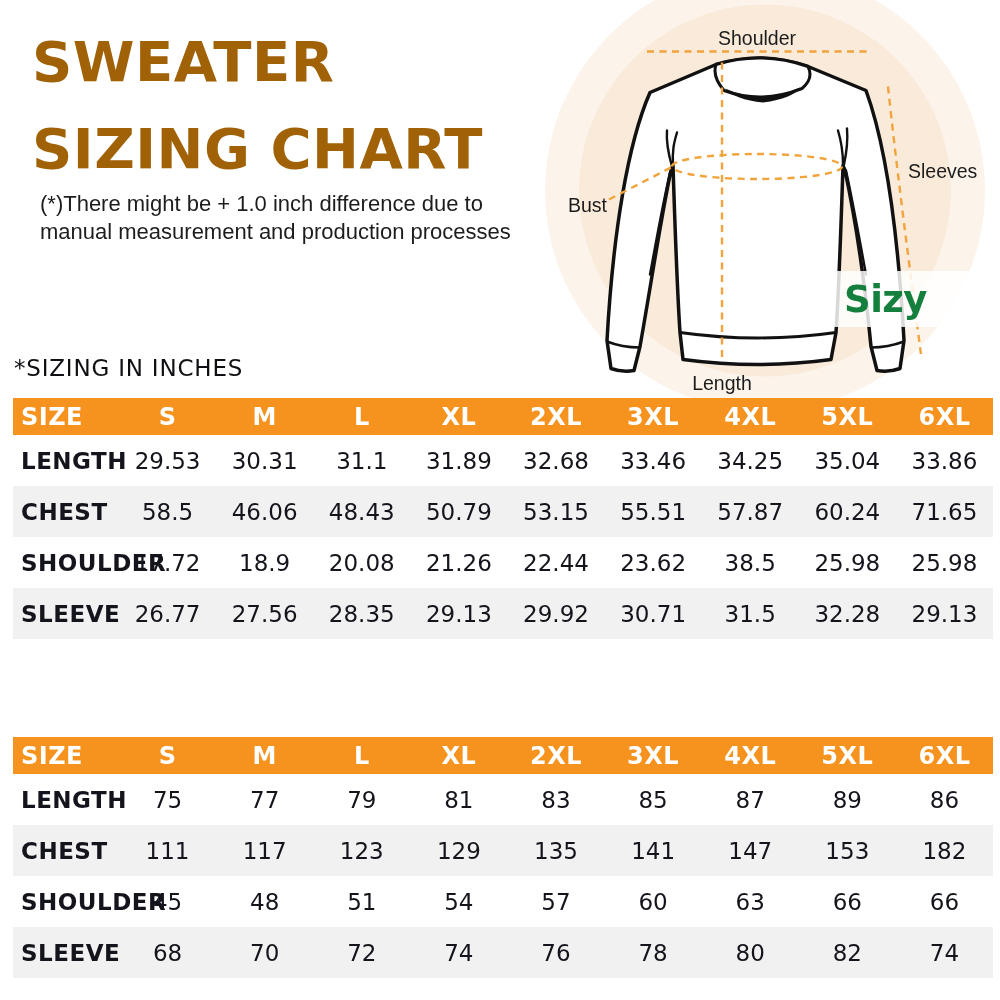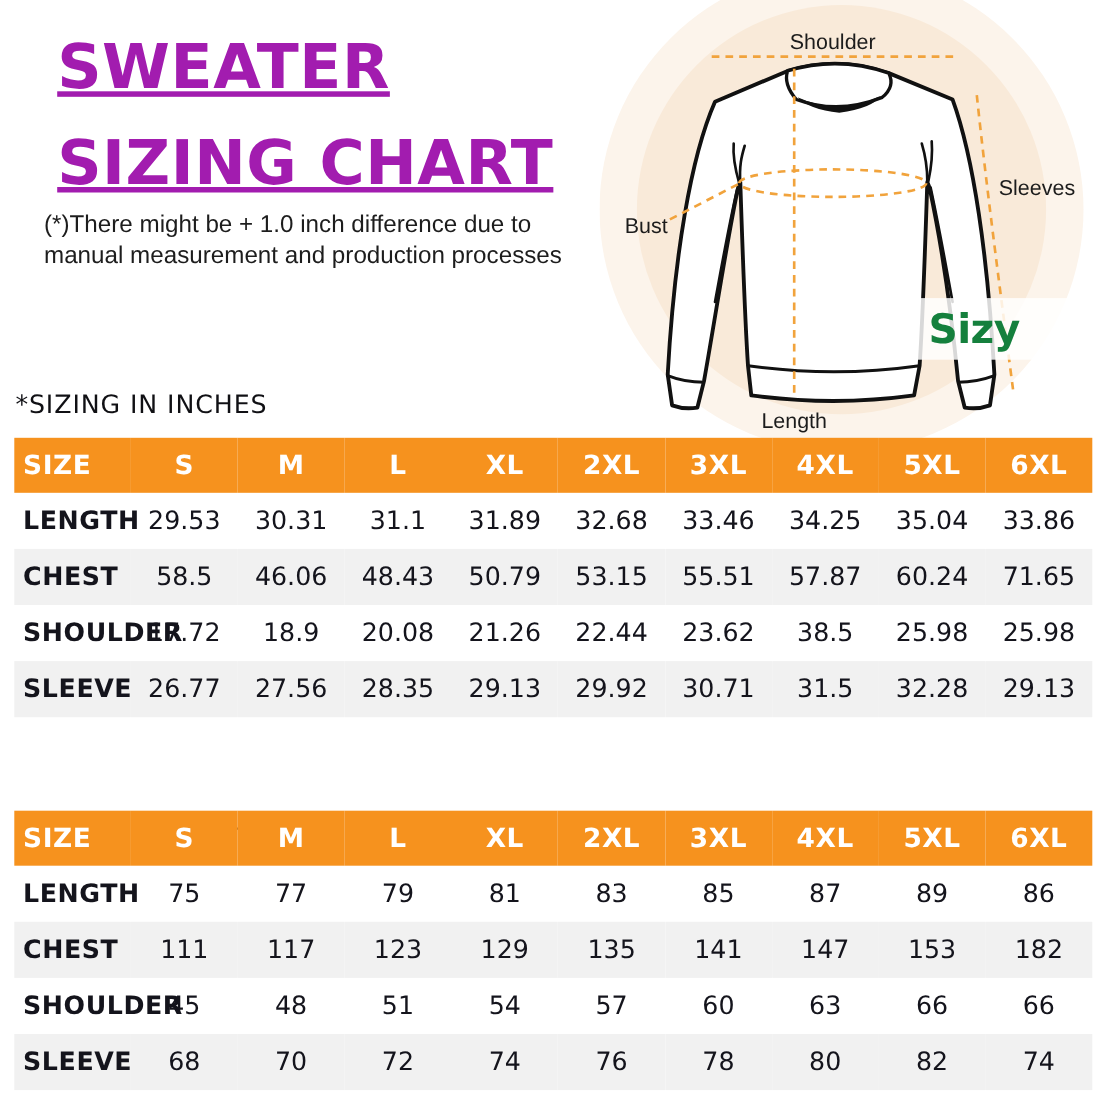--- a/index.html
+++ b/index.html
@@ -2,24 +2,23 @@
 <html><head>
 <meta charset="utf-8">
 <style>
   html,body{margin:0;padding:0;background:#ffffff;}
   .page{
     position:relative;width:1000px;height:1000px;background:#ffffff;
     overflow:hidden;font-family:"DejaVu Sans",sans-serif;
   }
   
   .main-title{
-    position:absolute;left:52px;top:18px;width:540px;
-    font-size:56px;line-height:87px;font-weight:bold;color:#a21caf;
+    position:absolute;left:32px;top:18px;width:540px;
+    font-size:56px;line-height:87px;font-weight:bold;color:#a16207;
     letter-spacing:0.5px;
-    text-decoration:underline;
   }
   .disclaimer{
     position:absolute;left:40px;top:190px;width:560px;
     font-size:22px;line-height:28px;color:#1d1d1d;
     font-family:Liberation Sans, sans-serif;
   }
   
   .diagram{position:absolute;left:0;top:0;width:1000px;height:405px;}
   .diagram svg{position:absolute;left:545px;top:-5px;}
   .logo{
@@ -37,21 +36,21 @@
   }
   .section-title.t1{top:355px;}
   .section-title.t2{top:701px;margin-top:48px;}
   table.size-table{
     position:absolute;left:13px;width:980px;border-collapse:collapse;
     table-layout:fixed;
   }
   table.size-table.t1{top:398px;}
   table.size-table.t2{top:737px;}
   table.size-table th{
-    background:#F6921E;color:#ffffff;height:50px;font-size:24px;
+    background:#F6921E;color:#ffffff;height:37px;font-size:24px;
     font-weight:bold;text-align:center;padding:0;letter-spacing:0.5px;
   }
   table.size-table th.first{text-align:left;padding-left:8px;width:98px;}
   table.size-table td{
     height:51px;font-size:23px;color:#14141C;text-align:center;padding:0;
   }
   table.size-table td.first{
     text-align:left;padding-left:8px;font-weight:bold;letter-spacing:0.5px;
   }
   table.size-table tbody tr:nth-child(even){background:#F1F1F1;}

